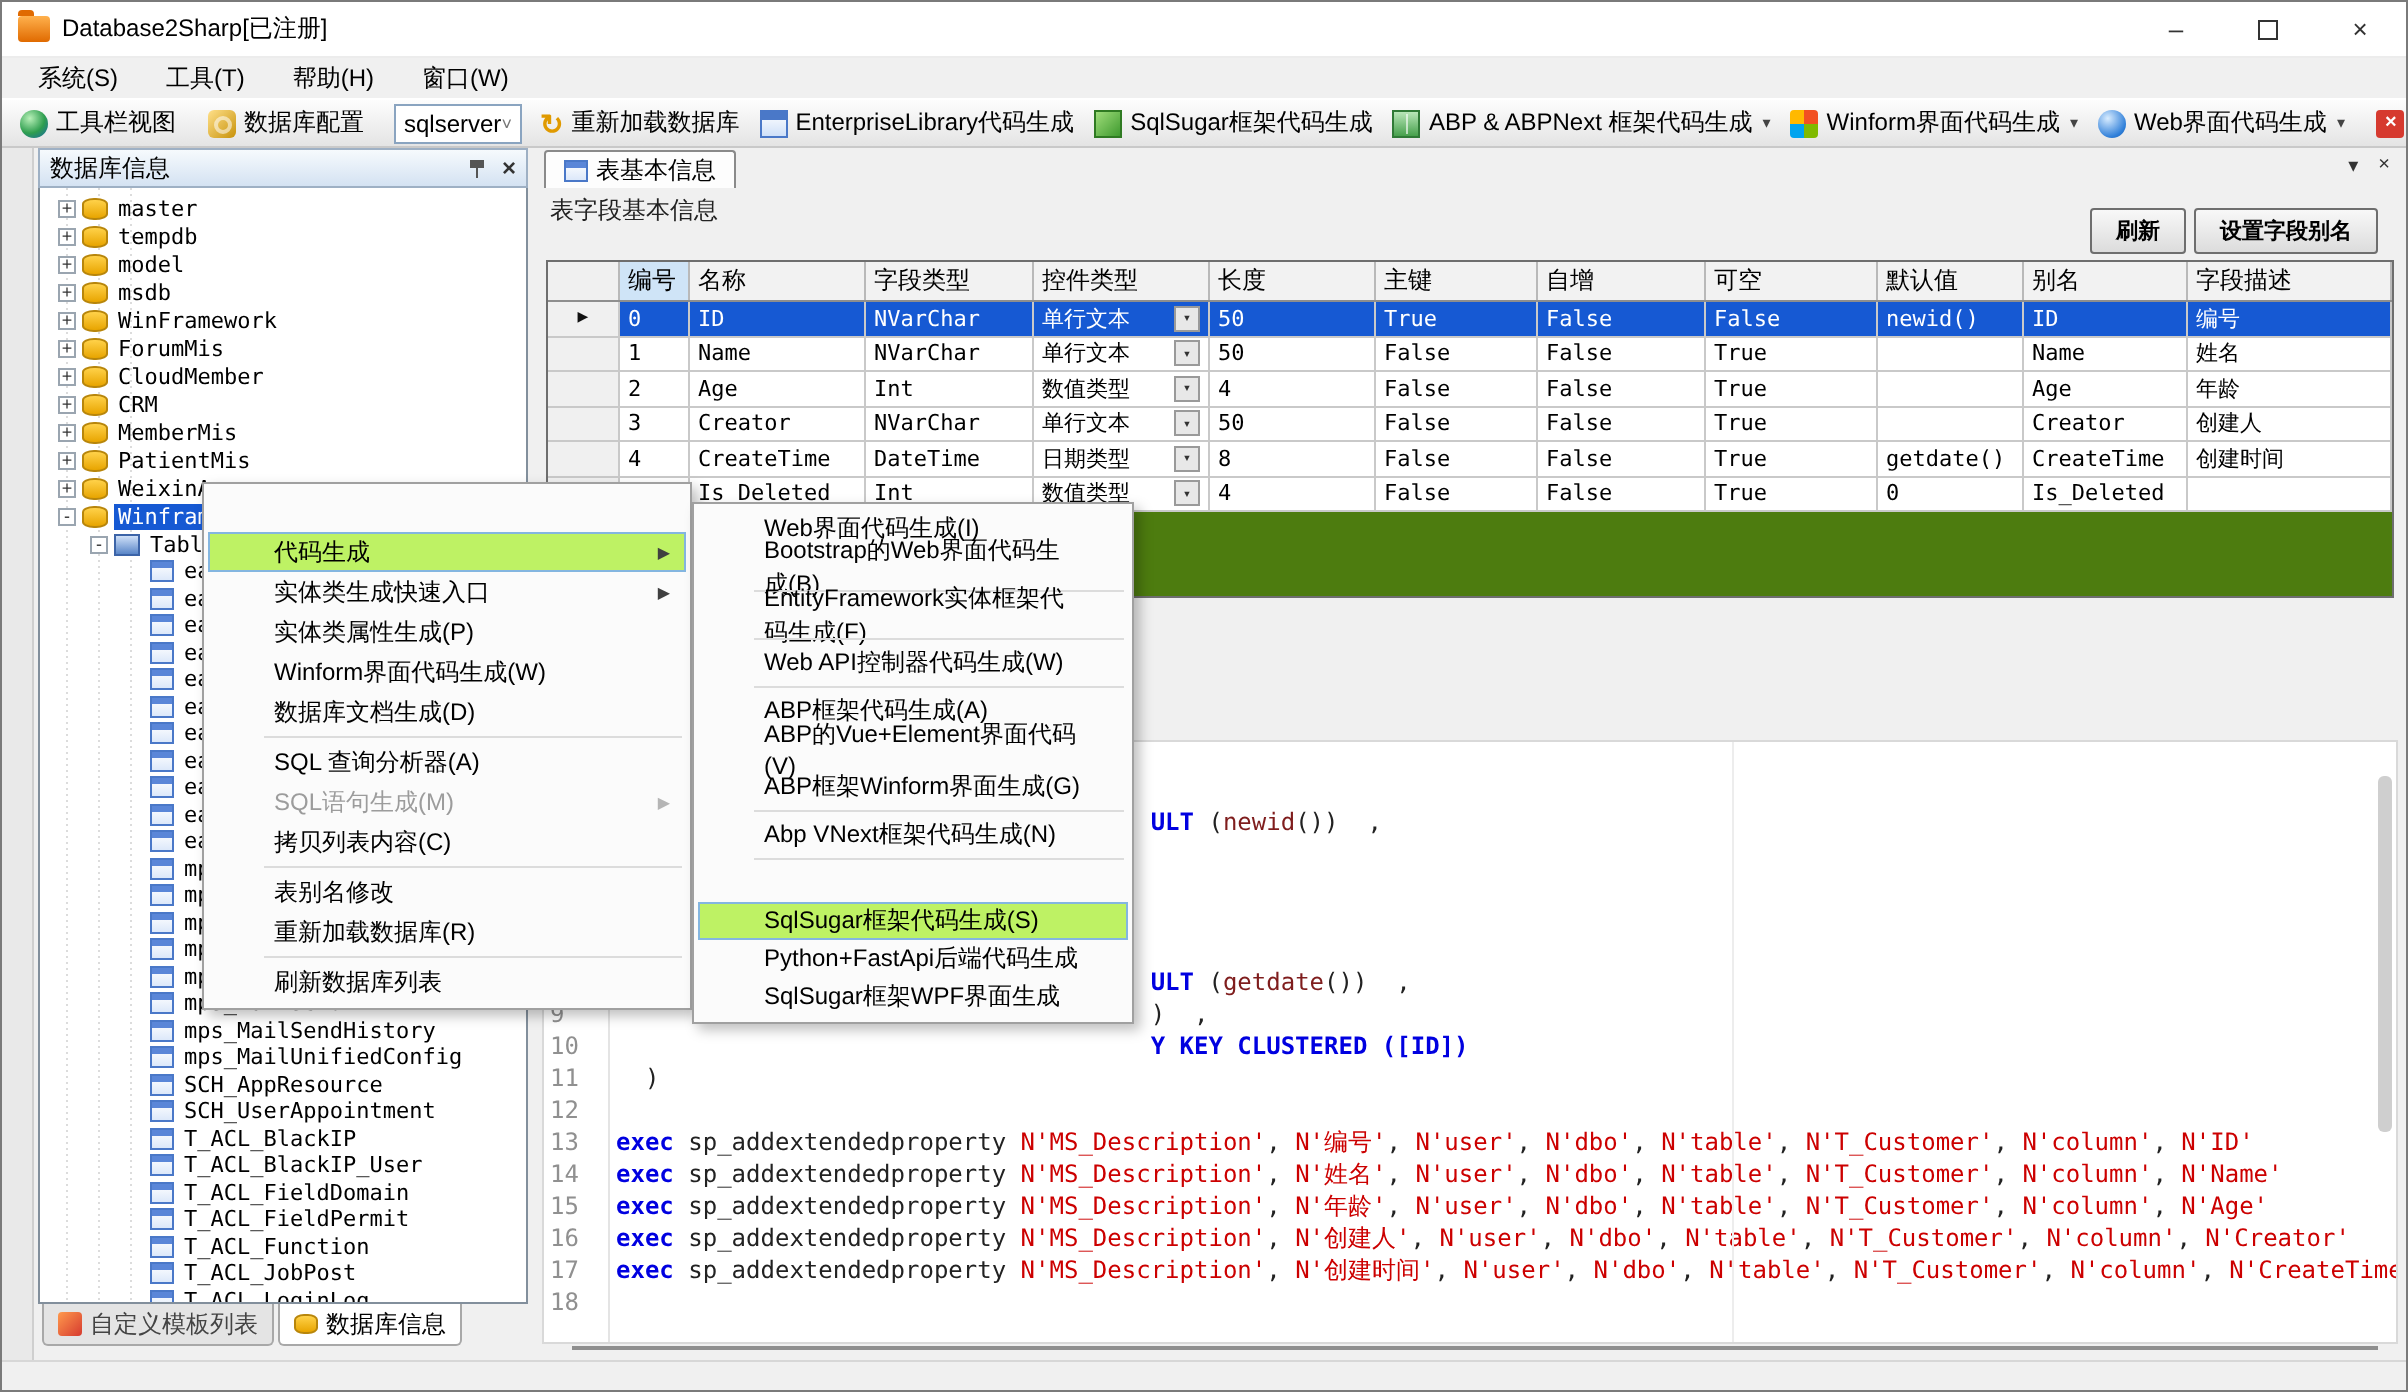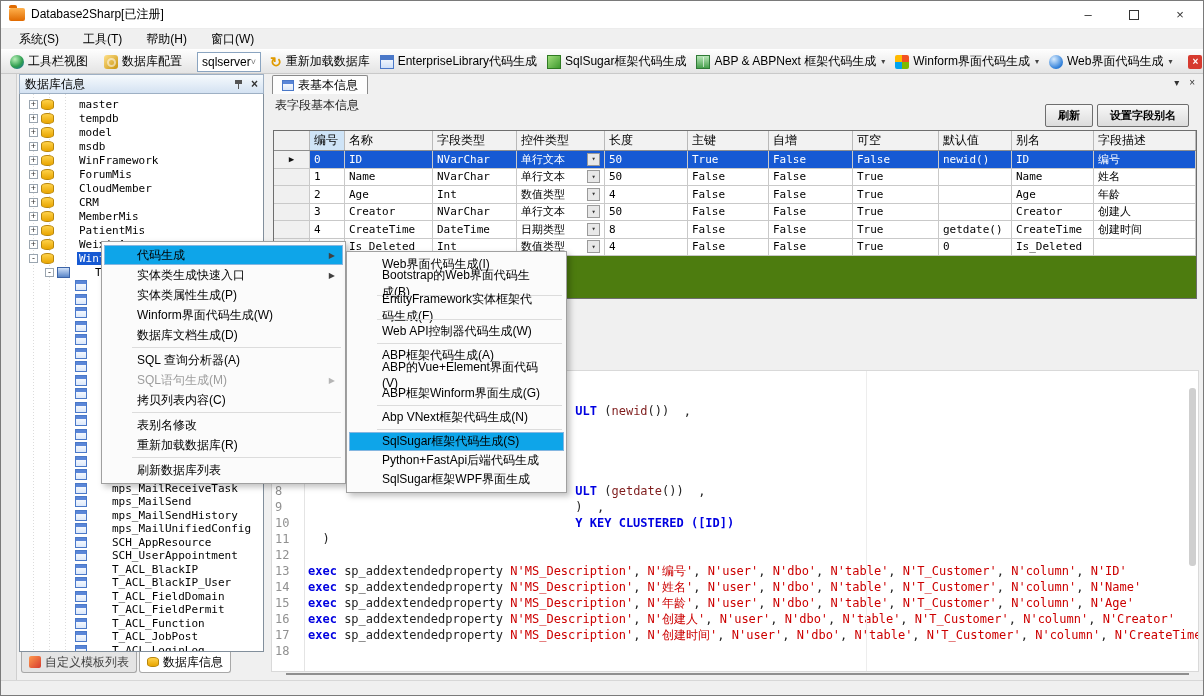--- a/index.html
+++ b/index.html
@@ -64,21 +64,21 @@
           background-position:13px 0, 29px 0, 45px 0; background-repeat:no-repeat; }
   .trow { display:flex; align-items:center; gap:3px; white-space:nowrap; }
   .trow.db { height:14px; padding-left:9px; }
   .trow.tnode { height:14px; padding-left:25px; }
   .trow.tbl { height:13.5px; padding-left:55px; }
   .expander { width:9px; height:9px; border:1px solid #9aa5b0; background:#fff; font-size:9px; line-height:7px; text-align:center; color:#333; flex:0 0 auto; font-family:"Liberation Sans",sans-serif; }
   .ic-db { width:13px; height:11px; background:linear-gradient(#ffd24a,#e8a500); border:1px solid #b8860b; border-radius:6px/3px; flex:0 0 auto; }
   .ic-stack { width:13px; height:11px; background:linear-gradient(#cfe0f8,#5a86c8); border:1px solid #3c64a8; flex:0 0 auto; }
   .ic-tbl { width:12px; height:11px; border:1px solid #4a78c8; background:linear-gradient(#ffffff,#dce8fa); position:relative; flex:0 0 auto; }
   .ic-tbl::before { content:""; position:absolute; left:0; right:0; top:0; height:3px; background:#5a86d8; }
-  .trow .tlabel { padding:0 2px;margin-left:20px; }
+  .trow .tlabel { padding:0 2px; }
   .trow.sel .tlabel { background:#1659d3; color:#fff; }
 
   .lp-tabs { height:22px; display:flex; align-items:flex-start; gap:2px; padding-left:2px; margin-top:0; }
   .lp-tab { height:21px; display:flex; align-items:center; gap:4px; padding:0 7px; border:1px solid #a8a8a8; border-top:none; background:#e4e4e4; color:#444; border-radius:0 0 3px 3px; }
   .lp-tab.active { background:#fff; color:#000; }
   .lp-tab-spacer { height:6px; }
   .ic-tpl { width:12px; height:12px; background:linear-gradient(135deg,#ff9a4d,#d63a2f); border-radius:2px; transform:rotate(0deg); }
   .ic-db-small { width:12px; height:10px; background:linear-gradient(#ffd24a,#e8a500); border:1px solid #b8860b; border-radius:5px/3px; }
 
   
@@ -124,21 +124,21 @@
   .vscroll { position:absolute; right:2px; top:17px; width:7px; height:178px; background:#cfcfcf; border-radius:3px; }
   .hline { position:absolute; left:20px; top:599px; width:903px; height:2px; background:#8f8f8f; }
 
   
   .menu { position:absolute; background:#fbfbfb; border:1px solid #a0a0a0; box-shadow:3px 3px 6px rgba(0,0,0,.25); padding:3px 0; z-index:90; }
   .menu1 { left:100px; top:240px; width:245px; }
   .menu2 { left:345px; top:250px; width:221px; z-index:95; }
   .mitem { position:relative; display:flex; align-items:center; margin:0 2px; padding-left:32px; padding-right:22px; border:1px solid transparent; }
   .menu1 .mitem { height:20px; }
   .menu2 .mitem { height:19px; }
-  .mitem.hl { background:#0ea5e9; border-color:#84b6e0; }
+  .mitem.hl { background:#bef264; border-color:#84b6e0;margin-top:21px; }
   .mitem.dis { color:#9c9c9c; }
   .mitem.sep { height:1px !important; background:#dcdcdc; margin:2px 4px 2px 30px; padding:0; border:none; }
   .marrow { position:absolute; right:7px; font-size:8px; color:#404040; }
   .mitem.dis .marrow { color:#b5b5b5; }
 
   
   .statusbar { height:17px; background:#f0f0f0; border-top:1px solid #d7d7d7; }
 </style>
 </head>
 <body>

